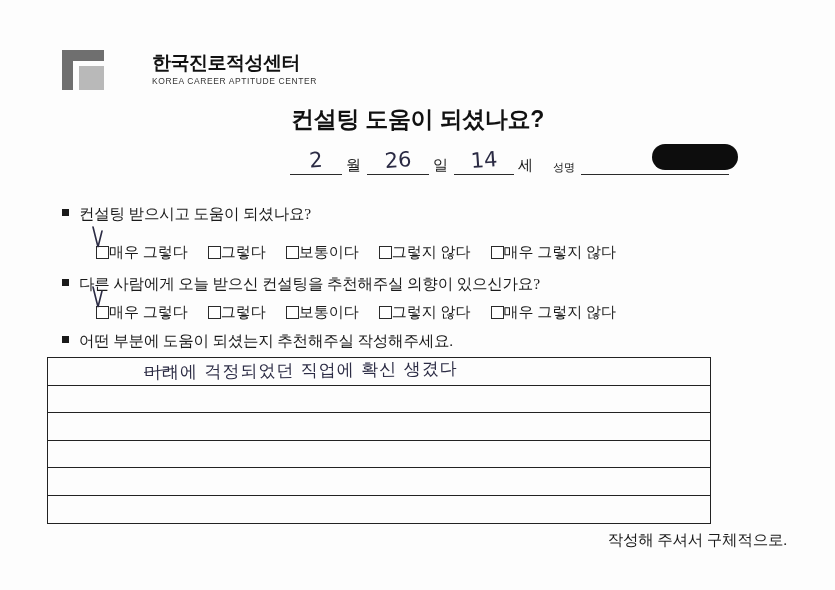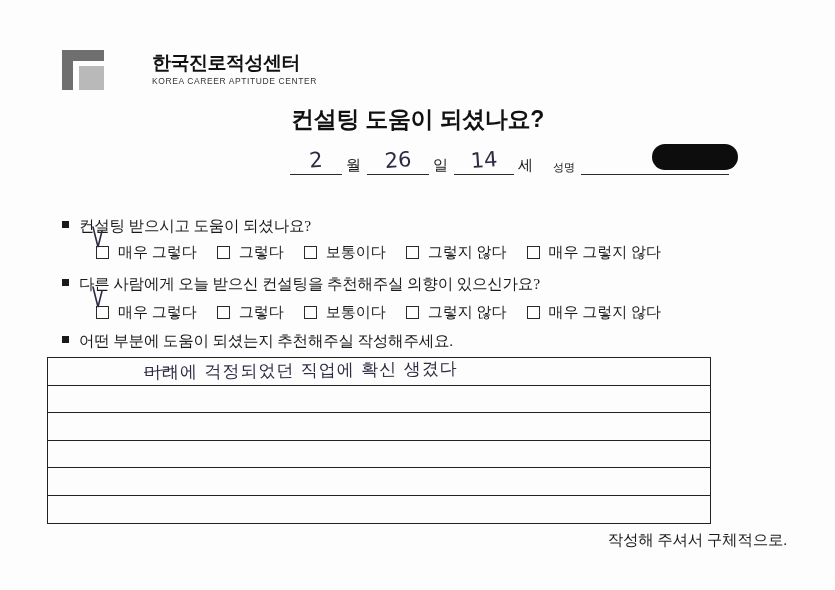--- a/index.html
+++ b/index.html
@@ -154,38 +154,38 @@
     letter-spacing: -0.2px;
   }
   .q .bullet {
     display: inline-block;
     width: 7px;
     height: 7px;
     background: #1a1a1a;
     margin-right: 10px;
     vertical-align: 3px;
   }
-  #q1 { top: 216px; }
+  #q1 { top: 204px; }
   #q2 { top: 274px; }
   #q3 { top: 331px; }
 
   .opts {
     position: absolute;
     left: 96px;
     display: flex;
     align-items: center;
     font-size: 15px;
     gap: 20px;
   }
   #opts1 { top: 243px; }
   #opts2 { top: 303px; }
   .opt {
     display: flex;
     align-items: center;
-    gap: 9px;
+    gap: 0;
     position: relative;
   }
   .box {
     display: inline-block;
     width: 11px;
     height: 11px;
     border: 1.3px solid #2a2a2a;
     background: #fff;
   }
   .checkmark {

